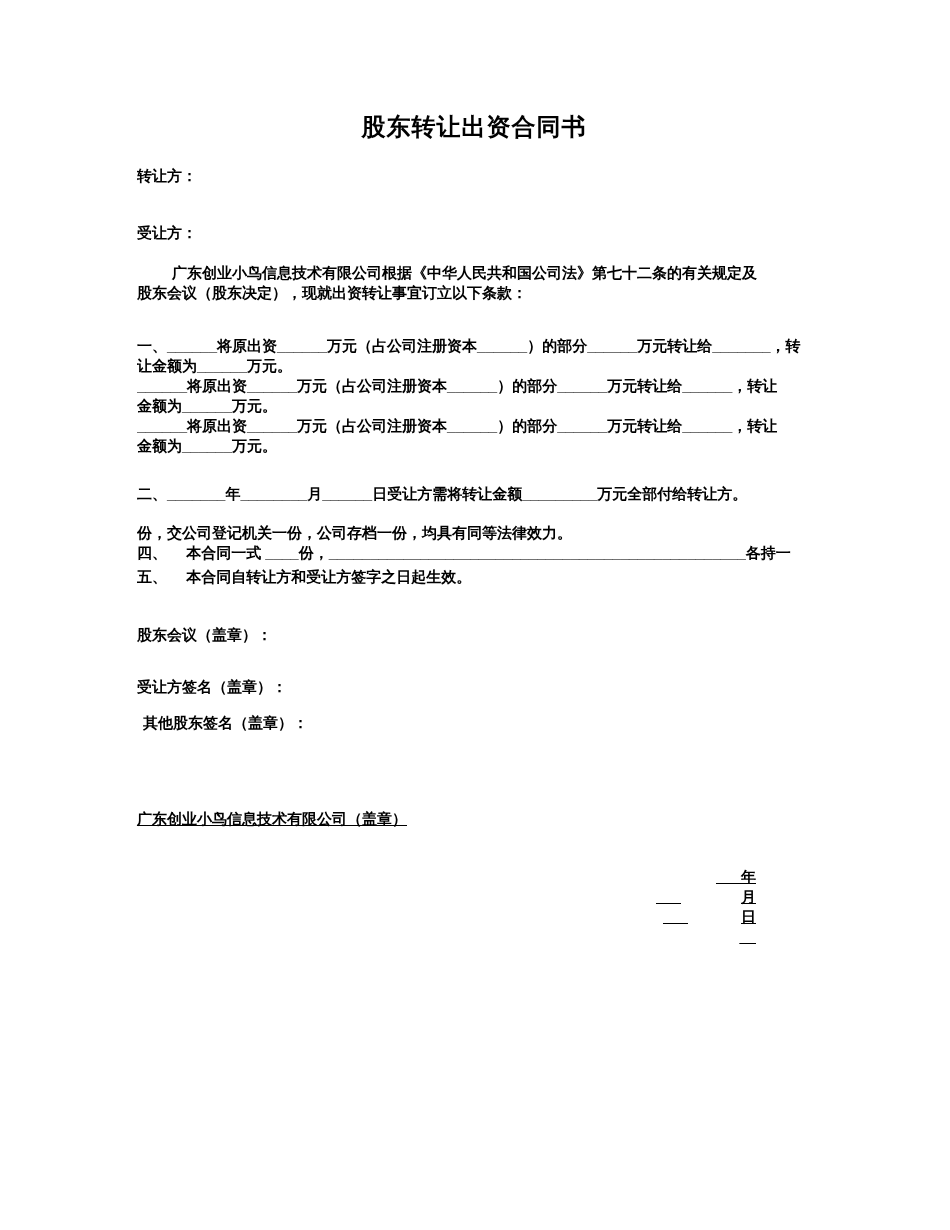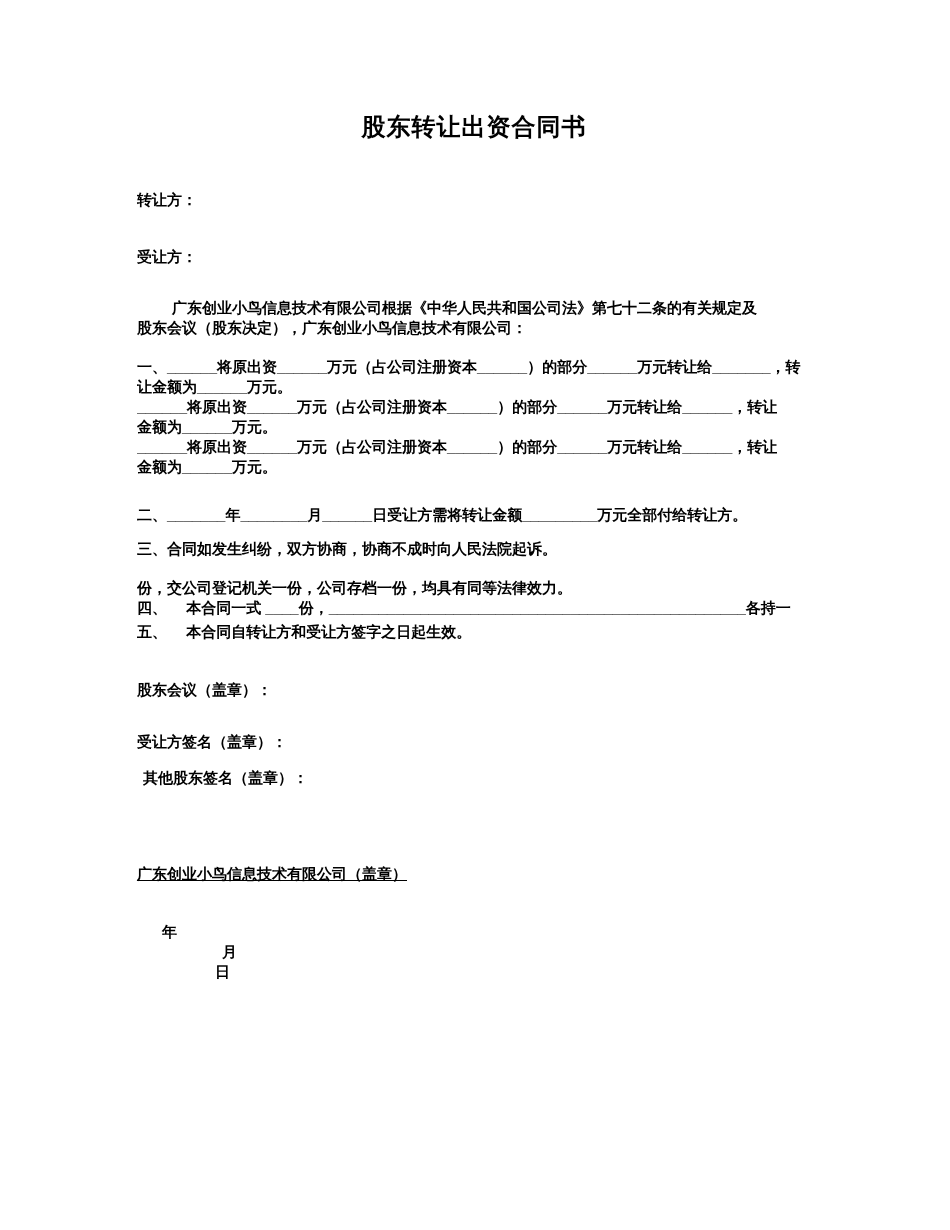--- a/index.html
+++ b/index.html
@@ -26,75 +26,75 @@
     margin-top: 112px;
     font-size: 24px;
     line-height: 30px;
     text-align: center;
     letter-spacing: 1px;
   }
   .line {
     white-space: pre;
     overflow: hidden;
   }
-  .party-transferor { margin-top: 48px; }
+  .party-transferor { margin-top: 24px; }
   .party-transferee { margin-top: 37px; }
-  .preamble { margin-top: 31px; }
+  .preamble { margin-top: 20px; }
   .preamble .first { text-indent: 35px; }
-  .clause-1 { margin-top: 19px; }
+  .clause-1 { margin-top: 33px; }
   .clause-2 { margin-top: 28px; }
   .clause-3 { margin-top: 14px; }
   .clause-4 { margin-top: 19px; }
   .clause-5 { margin-top: 4px; }
   .sig-1 { margin-top: 38px; }
   .sig-2 { margin-top: 32px; }
   .sig-3 { margin-top: 16px; margin-left: 6px; }
   .footer-company {
     margin-top: 76px;
     padding-right: 4px;
     text-decoration: underline;
   }
   .footer-date {
     margin-top: 18px;
-    text-align: left;
+    text-align: right;
     padding-right: 55px;
     white-space: pre;
+    text-decoration: underline;
   }
   .footer-date .month { margin-left: 60px; }
   .footer-date .day { margin-left: 53px; }
 </style>
 </head>
 <body>
 
 <div class="page">
   <div class="content">
 
     <div class="doc-title">股东转让出资合同书</div>
 
     <div class="line party-transferor">转让方：</div>
 
     <div class="line party-transferee">受让方：</div>
 
     <div class="preamble">
       <div class="line first">广东创业小鸟信息技术有限公司根据《中华人民共和国公司法》第七十二条的有关规定及</div>
-      <div class="line">股东会议（股东决定），广东创业小鸟信息技术有限公司：</div>
+      <div class="line">股东会议（股东决定），现就出资转让事宜订立以下条款：</div>
     </div>
 
     <div class="clause-1">
       <div class="line">一、______将原出资______万元（占公司注册资本______）的部分______万元转让给_______，转</div>
       <div class="line">让金额为______万元。</div>
       <div class="line">______将原出资______万元（占公司注册资本______）的部分______万元转让给______，转让</div>
       <div class="line">金额为______万元。</div>
       <div class="line">______将原出资______万元（占公司注册资本______）的部分______万元转让给______，转让</div>
       <div class="line">金额为______万元。</div>
     </div>
 
     <div class="line clause-2">二、_______年________月______日受让方需将转让金额_________万元全部付给转让方。</div>
 
-    <div class="line clause-3">三、合同如发生纠纷，双方协商，协商不成时向人民法院起诉。</div>
 
     <div class="clause-4">
       <div class="line">份，交公司登记机关一份，公司存档一份，均具有同等法律效力。</div>
       <div class="line">四、　 本合同一式 ____份，__________________________________________________各持一</div>
     </div>
 
     <div class="line clause-5">五、　 本合同自转让方和受让方签字之日起生效。</div>
 
     <div class="line sig-1">股东会议（盖章）：</div>
 

